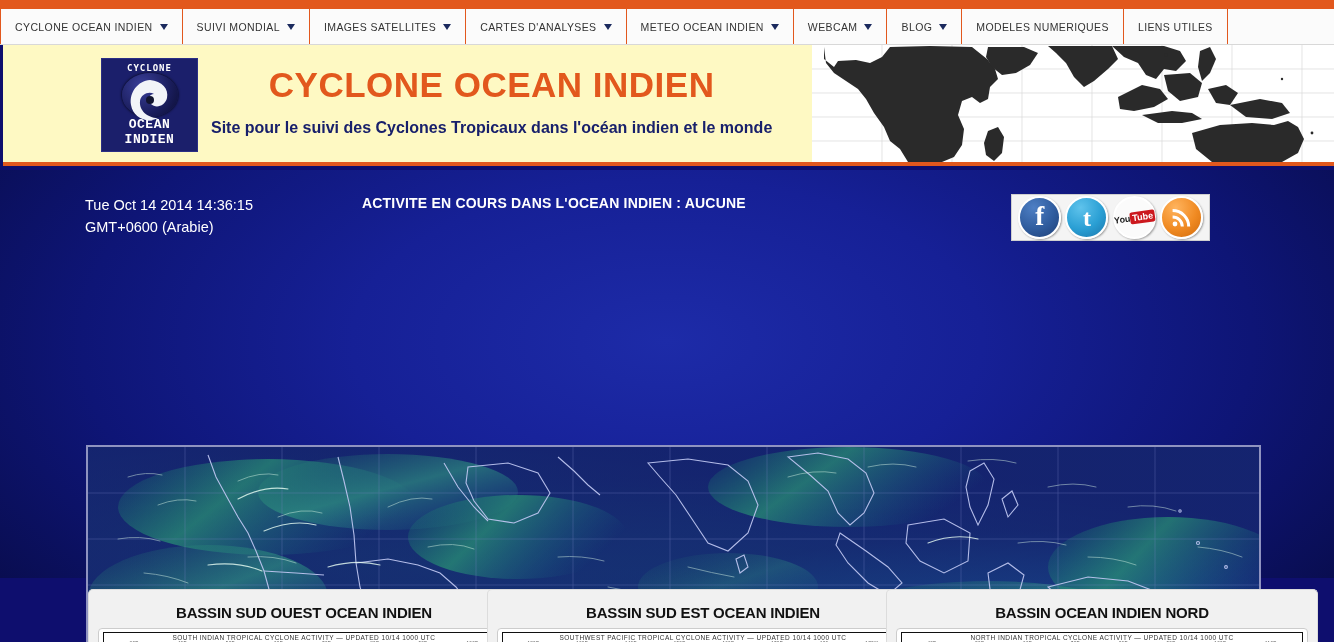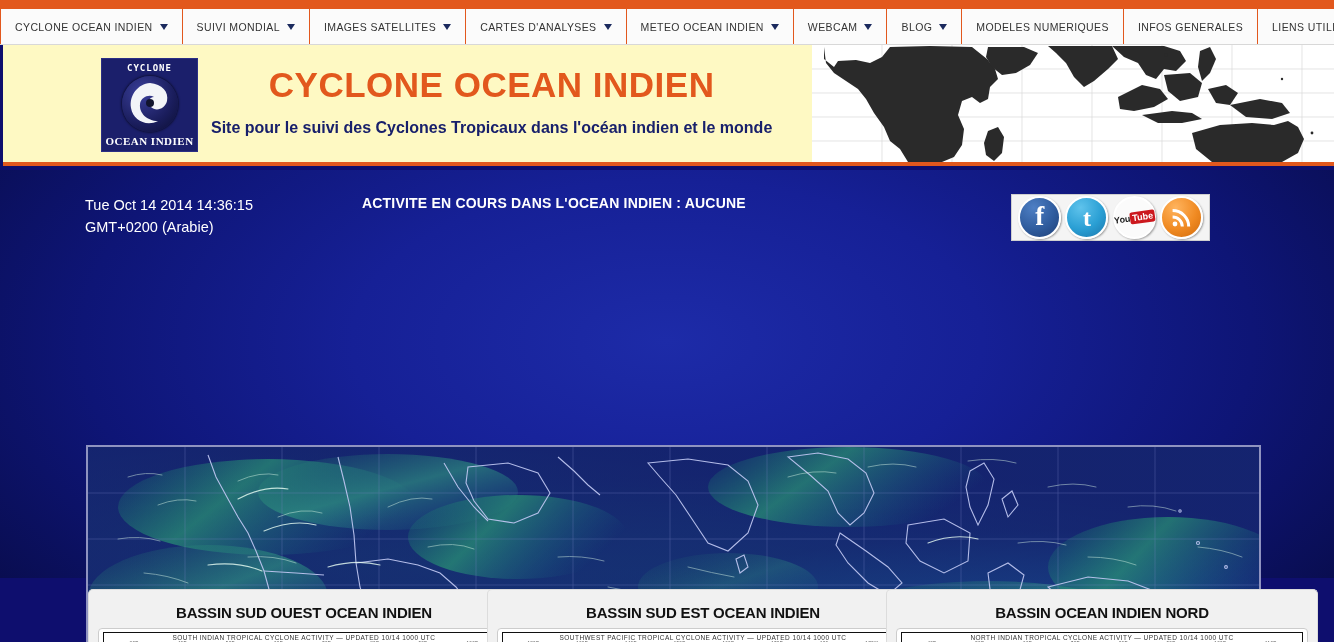--- a/index.html
+++ b/index.html
@@ -72,22 +72,22 @@
     align-items: center;
     justify-content: space-between;
     padding: 4px 0 4px 0;
   }
   #logo-top-text {
     font-family: "DejaVu Sans Mono", monospace;
     font-size: 9px; color: #ffffff; letter-spacing: 1px;
     font-weight: bold;
   }
   #logo-bottom-text {
-    font-family: Liberation Serif, serif;
-    font-size: 11px; color: #ffffff; letter-spacing: .5px;
+    font-family: Liberation Mono, monospace;
+    font-size: 13px; color: #ffffff; letter-spacing: .5px;
     font-weight: bold;
   }
   #logo-circle {
     width: 56px; height: 56px; border-radius: 50%;
     background: radial-gradient(circle at 35% 30%, #3a3f9a 0%, #1a1d5c 60%, #0b0d30 100%);
     position: relative;
     box-shadow: 0 0 3px #000;
   }
   #title-block {
     position: absolute; left: 208px; top: 20px;
@@ -262,23 +262,20 @@
   <div class="nav-item">
     <span class="nav-item-label">WEBCAM</span>
     <span class="caret"></span>
   </div>
   <div class="nav-item">
     <span class="nav-item-label">BLOG</span>
     <span class="caret"></span>
   </div>
   <div class="nav-item">
     <span class="nav-item-label">MODELES NUMERIQUES</span>
-  </div>
-  <div class="nav-item">
-    <span class="nav-item-label">INFOS GENERALES</span>
   </div>
   <div class="nav-item">
     <span class="nav-item-label">LIENS UTILES</span>
   </div>
   <div id="nav-spacer"></div>
 </nav>
 
 <header id="header-banner">
 
   <div id="logo-box">
@@ -340,21 +337,21 @@
       <circle cx="470" cy="34" r="1.2" fill="#2a2a2a"></circle>
       <circle cx="500" cy="88" r="1.4" fill="#2a2a2a"></circle>
     </svg>
   </div>
 </header>
 
 <main id="content-area">
 
   <div id="datetime-block">
     <div>Tue Oct 14 2014 14:36:15</div>
-    <div>GMT+0200 (Arabie)</div>
+    <div>GMT+0600 (Arabie)</div>
   </div>
 
   <div id="activity-status">ACTIVITE EN COURS DANS L'OCEAN INDIEN : AUCUNE</div>
 
   <div id="earth-map">
     <svg id="earth-canvas" width="1171" height="277" viewBox="0 0 1171 277" preserveAspectRatio="none">
       <defs>
         <radialGradient id="seaA" cx="22%" cy="40%" r="48%">
           <stop offset="0%" stop-color="#1d6f74"></stop>
           <stop offset="100%" stop-color="#152f6b"></stop>

